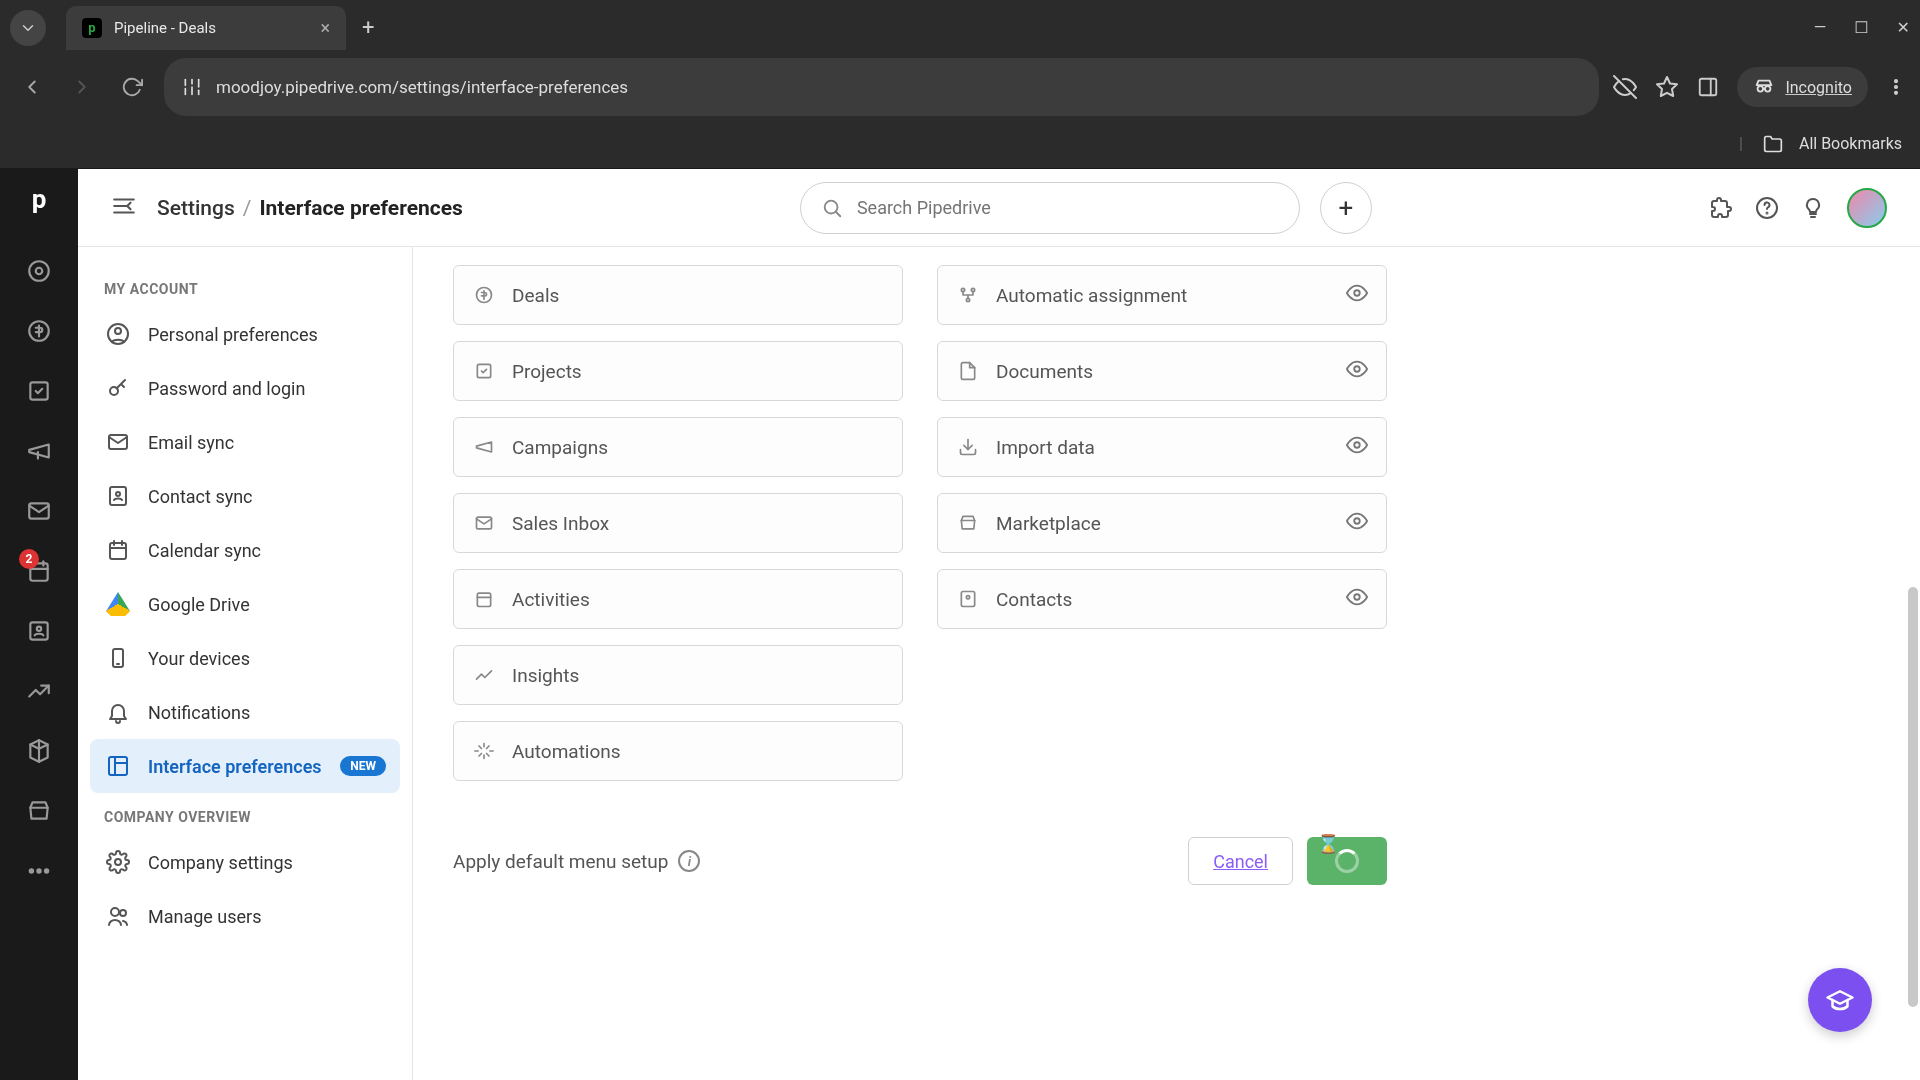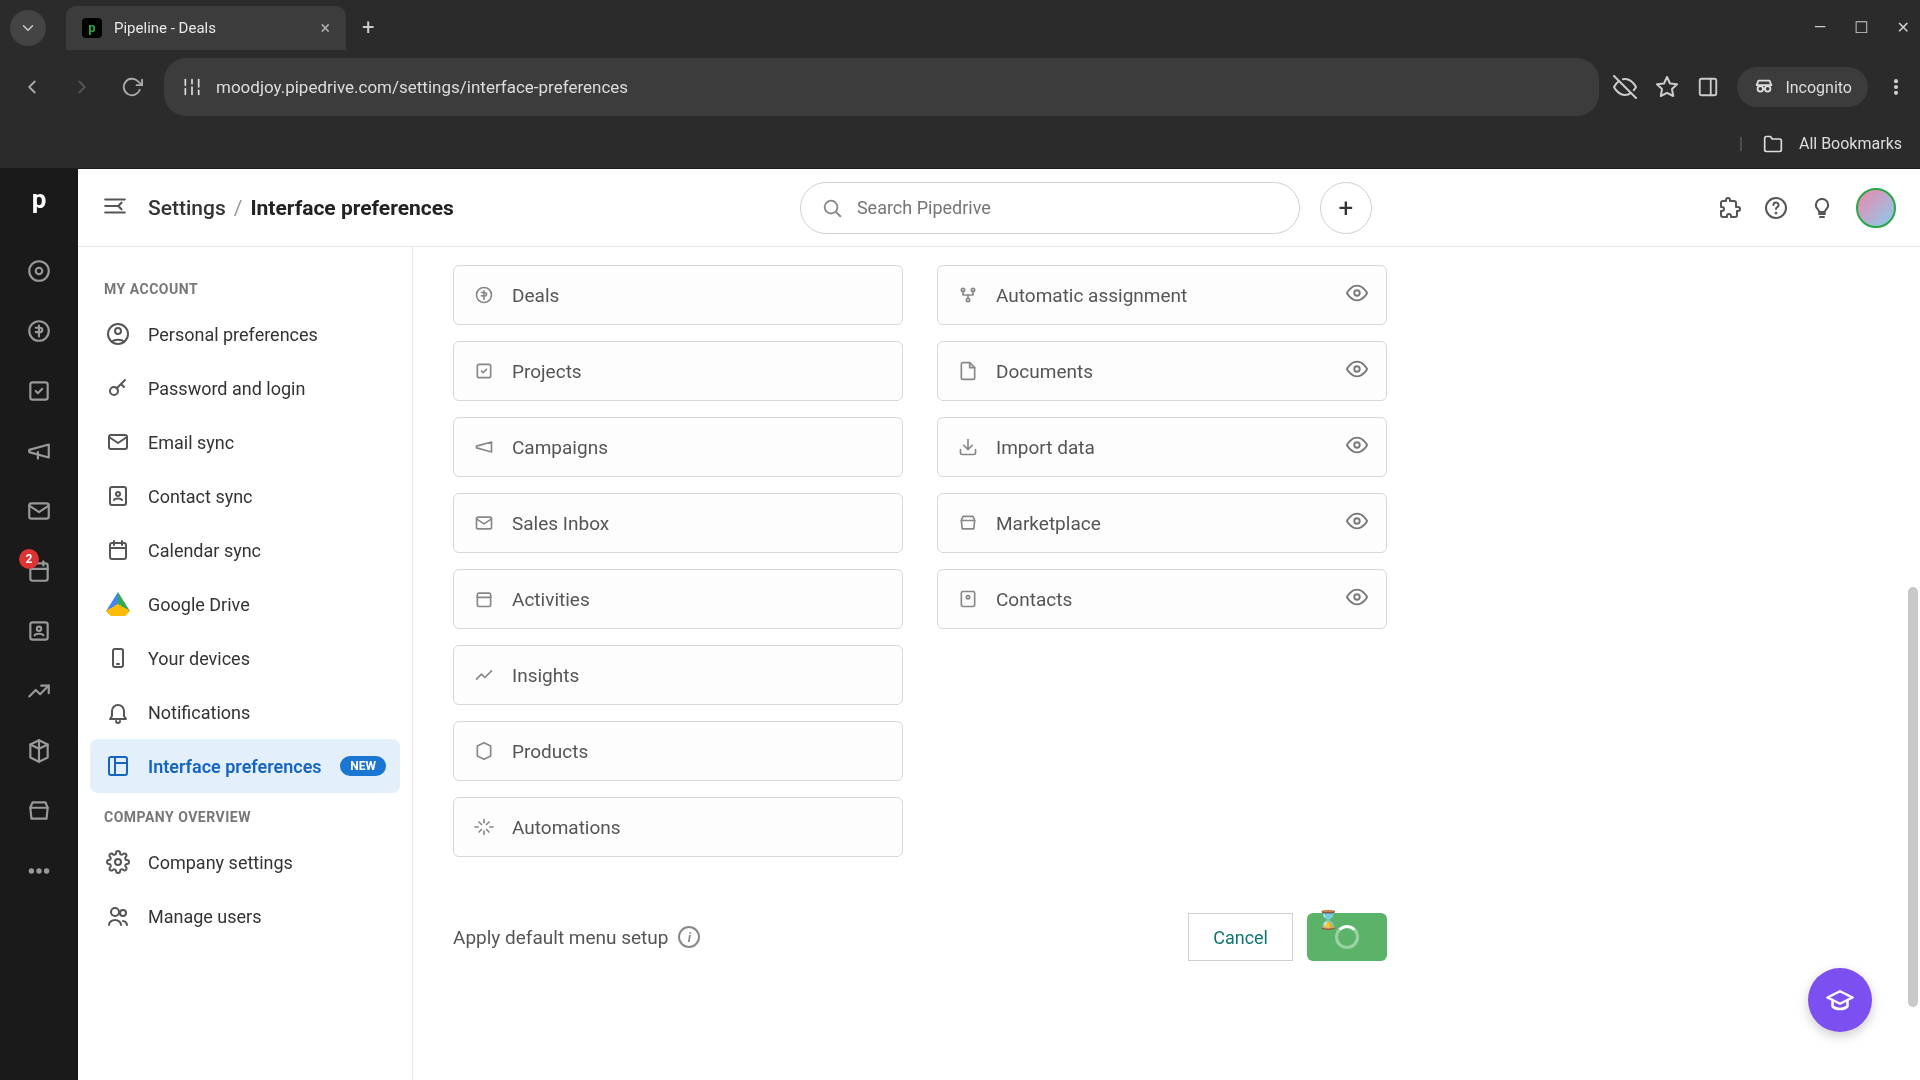--- a/index.html
+++ b/index.html
@@ -12,39 +12,39 @@
 .tab .favicon { width: 20px; height: 20px; background: #000; border-radius: 4px; display: flex; align-items: center; justify-content: center; color: #28a745; font-weight: bold; font-size: 13px; }
 .tab .close { margin-left: auto; color: #aaa; font-size: 18px; cursor: pointer; }
 .new-tab { color: #ccc; font-size: 22px; margin-left: 16px; cursor: pointer; }
 .win-controls { margin-left: auto; display: flex; gap: 28px; color: #ccc; }
 .win-controls span { cursor: pointer; font-size: 16px; }
 
 .addr-bar { background: #2b2b2b; height: 64px; display: flex; align-items: center; padding: 0 14px; gap: 14px; }
 .nav-btn { width: 36px; height: 36px; display: flex; align-items: center; justify-content: center; color: #aaa; border-radius: 50%; }
 .nav-btn.disabled { color: #555; }
 .url-box { flex: 1; background: #3c3c3c; height: 58px; border-radius: 22px; display: flex; align-items: center; padding: 0 18px; color: #ddd; font-size: 17px; gap: 14px; }
-.addr-icons { display: flex; gap: 18px; color: #ccc; align-items: center; }
+.addr-icons { display: flex; gap: 18px; color: #ccc; align-items: center; text-decoration: underline; }
 .incognito-pill { background: #3c3c3c; height: 40px; border-radius: 20px; display: flex; align-items: center; padding: 0 16px; color: #ddd; gap: 10px; font-size: 16px; }
 
 .bookmarks-bar { background: #2b2b2b; height: 50px; display: flex; align-items: center; justify-content: flex-end; padding: 0 18px; color: #ddd; font-size: 16px; border-bottom: 1px solid #1a1a1a; }
 .bookmarks-bar .sep { color: #666; margin-right: 20px; }
 .bookmarks-bar .folder { display: flex; align-items: center; gap: 16px; }
 
 
 .app { display: flex; height: calc(1080px - 55px - 64px - 50px); }
 
 .icon-rail { width: 78px; background: #1a1a1a; display: flex; flex-direction: column; align-items: center; padding-top: 10px; gap: 8px; }
 .icon-rail .logo { width: 40px; height: 40px; display: flex; align-items: center; justify-content: center; color: #fff; font-weight: bold; font-size: 26px; margin-bottom: 18px; }
 .rail-item { width: 52px; height: 52px; display: flex; align-items: center; justify-content: center; color: #999; border-radius: 8px; cursor: pointer; position: relative; }
 .rail-item svg { width: 26px; height: 26px; }
 .rail-item .badge { position: absolute; top: 4px; left: 6px; background: #d33; color: #fff; border-radius: 50%; width: 20px; height: 20px; font-size: 12px; display: flex; align-items: center; justify-content: center; font-weight: bold; }
 
 .content-col { flex: 1; display: flex; flex-direction: column; background: #fff; }
 
-.top-bar { height: 78px; border-bottom: 1px solid #e5e5e5; display: flex; align-items: center; padding: 0 24px; gap: 20px; }
+.top-bar { height: 78px; border-bottom: 1px solid #e5e5e5; display: flex; align-items: center; padding: 0 33px; gap: 20px; }
 .menu-toggle { color: #555; cursor: pointer; }
 .breadcrumb { font-size: 21px; color: #333; display: flex; align-items: center; gap: 8px; }
 .breadcrumb .root { color: #333; font-weight: 500; }
 .breadcrumb .sep { color: #999; }
 .breadcrumb .current { font-weight: 700; color: #222; }
 .search-box { margin-left: auto; width: 500px; height: 52px; border: 1px solid #d0d0d0; border-radius: 26px; display: flex; align-items: center; padding: 0 20px; gap: 14px; color: #888; font-size: 18px; }
 .search-box input { border: none; outline: none; flex: 1; font-size: 18px; background: transparent; }
 .add-btn { width: 52px; height: 52px; border: 1px solid #d0d0d0; border-radius: 50%; display: flex; align-items: center; justify-content: center; font-size: 26px; color: #333; cursor: pointer; }
 .top-icons { margin-left: auto; display: flex; align-items: center; gap: 22px; color: #555; }
 .top-icons .avatar { width: 40px; height: 40px; border-radius: 50%; background: linear-gradient(135deg,#e8a,#8ce); border: 2px solid #28a745; }
@@ -64,21 +64,21 @@
 .tile-row { display: flex; gap: 34px; }
 .tile-col { width: 450px; display: flex; flex-direction: column; gap: 16px; }
 .tile { height: 60px; border: 1px solid #d8d8d8; border-radius: 6px; background: #fdfdfd; display: flex; align-items: center; padding: 0 18px; gap: 16px; color: #555; font-size: 19px; cursor: grab; }
 .tile .ticon { width: 24px; height: 24px; display: flex; align-items: center; justify-content: center; color: #888; }
 .tile .eye { margin-left: auto; color: #777; }
 
 .footer-row { display: flex; align-items: center; margin-top: 56px; width: 934px; }
 .apply-link { color: #555; font-size: 19px; display: flex; align-items: center; gap: 10px; }
 .info-circle { width: 22px; height: 22px; border-radius: 50%; border: 2px solid #888; display: flex; align-items: center; justify-content: center; font-size: 13px; color: #888; font-weight: bold; font-style: italic; }
 .action-btns { margin-left: auto; display: flex; gap: 14px; align-items: center; }
-.btn-cancel { height: 48px; padding: 0 24px; background: #fff; border: 1px solid #d0d0d0; border-radius: 0; color: #0f766e; font-size: 18px; cursor: pointer; }
+.btn-cancel { height: 48px; padding: 0 24px; background: #fff; border: 1px solid #d0d0d0; border-radius: 6px; color: #8b5cf6; font-size: 18px; cursor: pointer; text-decoration: underline; }
 .btn-save { height: 48px; width: 80px; background: #5bb36a; border: none; border-radius: 6px; display: flex; align-items: center; justify-content: center; position: relative; cursor: pointer; }
 .spinner-ring { width: 24px; height: 24px; border: 3px solid rgba(255,255,255,0.4); border-top-color: #fff; border-radius: 50%; animation: spin 0.8s linear infinite; }
 @keyframes spin { to { transform: rotate(360deg); } }
 .wait-cursor { position: absolute; left: 10px; top: -4px; font-size: 18px; color: #000; }
 
 .help-fab { position: fixed; right: 48px; bottom: 48px; width: 64px; height: 64px; border-radius: 50%; background: #7b4ff0; display: flex; align-items: center; justify-content: center; color: #fff; cursor: pointer; box-shadow: 0 4px 12px rgba(0,0,0,0.2); }
 
 .scrollbar-stub { position: absolute; right: 2px; top: 340px; width: 10px; height: 420px; background: #c8c8c8; border-radius: 5px; }
 
 svg { stroke: currentColor; fill: none; stroke-width: 2; stroke-linecap: round; stroke-linejoin: round; }
@@ -447,28 +447,20 @@
                 <span class="ticon">
                   <svg width="20" height="20" viewBox="0 0 24 24">
                     <polyline points="3 17 9 11 13 15 21 7"></polyline>
                   </svg>
                 </span>
                 <span>Insights</span>
               </div>
             <div class="tile">
                 <span class="ticon">
                   <svg width="20" height="20" viewBox="0 0 24 24">
-                    <path d="M12 2l8 4v12l-8 4-8-4V6z"></path>
-                  </svg>
-                </span>
-                <span>Products</span>
-              </div>
-            <div class="tile">
-                <span class="ticon">
-                  <svg width="20" height="20" viewBox="0 0 24 24">
                     <path d="M12 3v4M12 17v4M5 12H1M23 12h-4M6 6l3 3M15 15l3 3M6 18l3-3M15 9l3-3"></path>
                   </svg>
                 </span>
                 <span>Automations</span>
               </div>
           </div>
           <div class="tile-col">
             <div class="tile">
                 <span class="ticon">
                   <svg width="20" height="20" viewBox="0 0 24 24">

